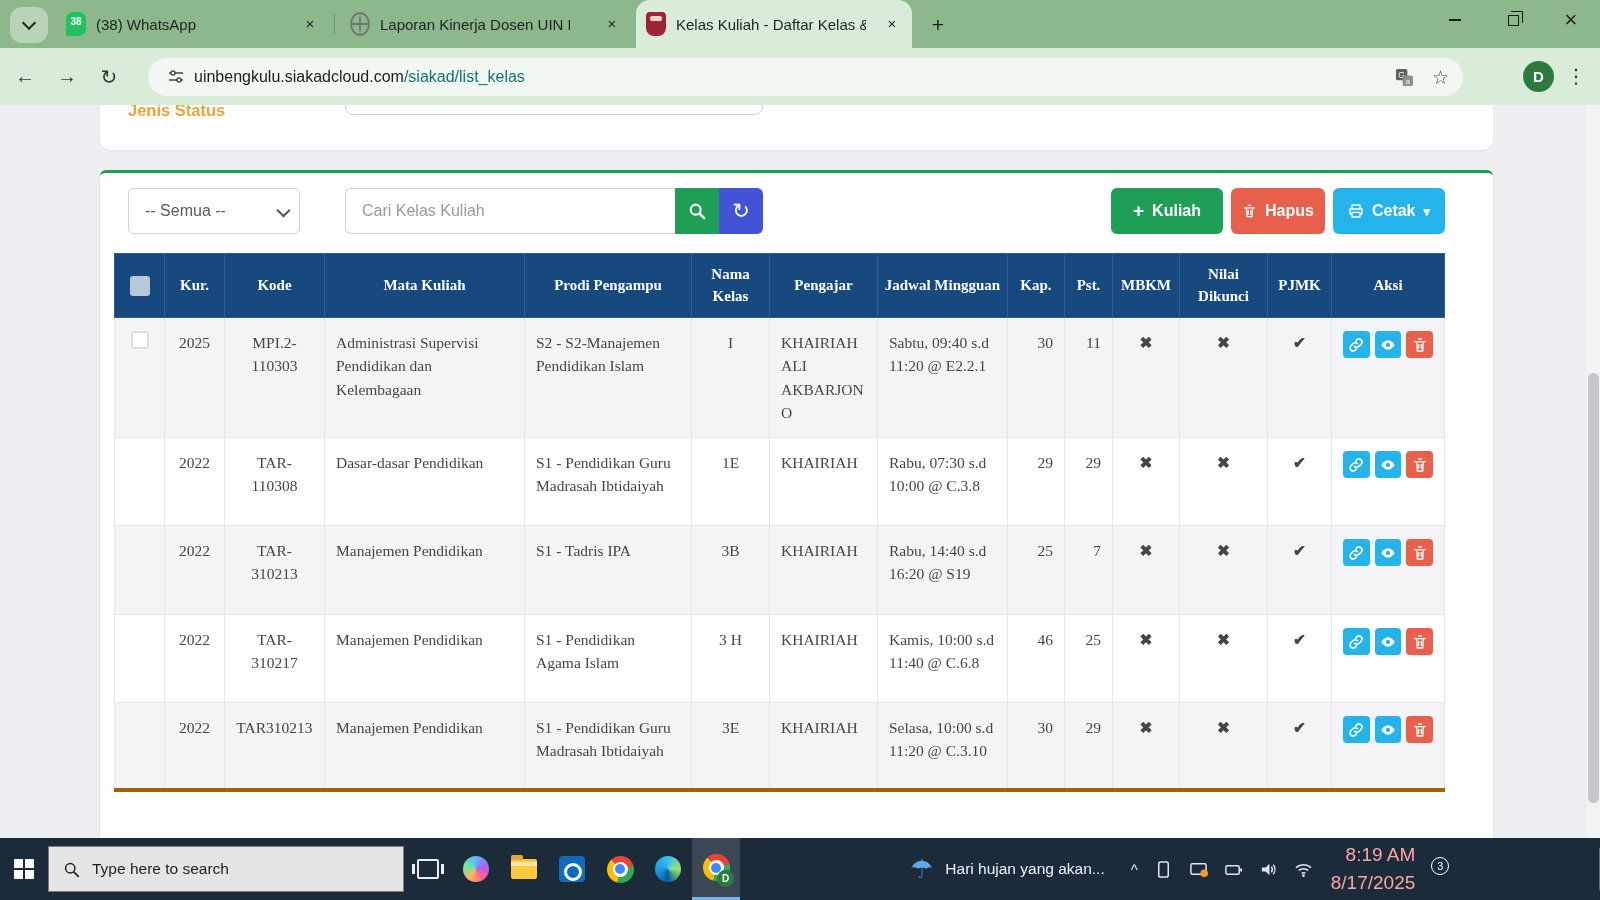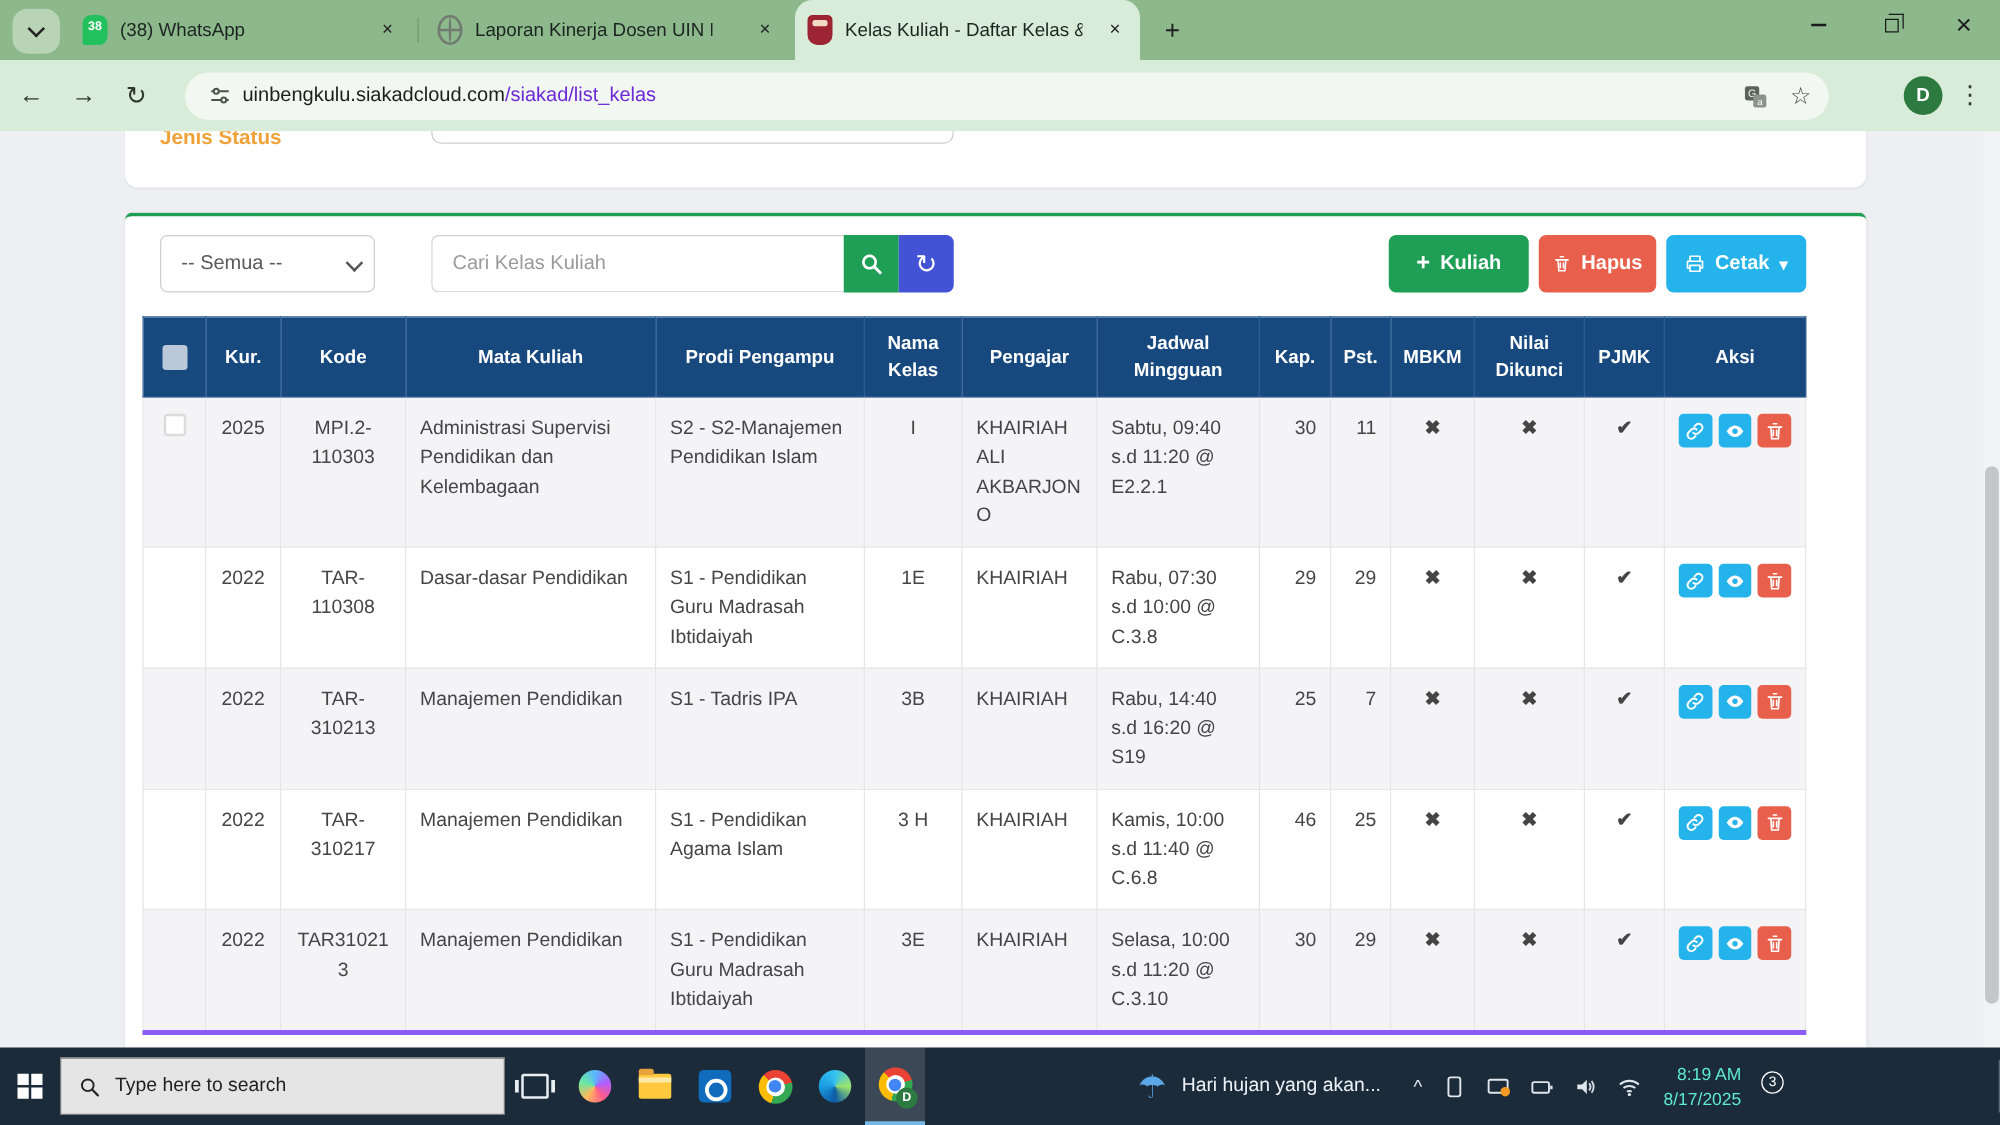--- a/index.html
+++ b/index.html
@@ -29,21 +29,21 @@
   .fav-globe::before { content:""; position:absolute; left:50%; top:0; bottom:0; width:2px; margin-left:-1px; background:#707a70; border-radius:50%; }
   .fav-globe::after { content:""; position:absolute; left:0; right:0; top:50%; height:2px; margin-top:-1px; background:#707a70; }
   .fav-univ { background:#9c2433; border-radius:4px 4px 8px 8px; position:relative; }
   .fav-univ::after { content:""; position:absolute; left:4px; top:4px; right:4px; height:5px; background:#f3d9c2; border-radius:2px; }
 
   .toolbar { position:absolute; left:0; top:48px; width:1600px; height:57px; background:#d9ecd9; display:flex; align-items:center; }
   .navbtn { width:34px; height:34px; margin-left:8px; font-size:20px; color:#2e372e; display:flex; align-items:center; justify-content:center; border-radius:50%; cursor:pointer; }
   .urlpill { position:absolute; left:148px; top:10px; width:1315px; height:38px; background:#f2f8f1; border-radius:19px; display:flex; align-items:center; padding:0 14px; }
   .urlpill .tune { margin:0 10px 0 6px; }
   .url { font-size:16px; color:#1d1d1d; }
-  .url .path { color:#6d28d9; }
+  .url .path { color:#0f766e; }
   .pill-icons { margin-left:auto; display:flex; align-items:center; gap:18px; }
   .star { font-size:19px; color:#3a433a; cursor:pointer; }
   .avatar { position:absolute; right:46px; top:13px; width:31px; height:31px; border-radius:50%; background:#2c7a3f; color:#fff; font-size:15px; font-weight:bold; text-align:center; line-height:31px; cursor:pointer; }
   .menu3 { position:absolute; right:14px; top:13px; font-size:20px; color:#2e372e; line-height:31px; cursor:pointer; }
 
   
   .content { position:absolute; left:0; top:105px; width:1600px; height:733px; background:#edeff2; overflow:hidden; }
   .vscroll-track { position:absolute; right:0; top:0; width:13px; height:733px; background:#f2f3f5; }
   .vscroll-thumb { position:absolute; right:1px; top:268px; width:11px; height:430px; background:#c4c6c9; border-radius:6px; }
 
@@ -61,26 +61,26 @@
   .searchgrp input::placeholder { color:#9a9a9a; }
   .btn-sq { width:44px; height:46px; display:flex; align-items:center; justify-content:center; cursor:pointer; border:none; }
   .btn-search { background:#1f9e55; }
   .btn-refresh { background:#4253d6; border-radius:0 6px 6px 0; color:#fff; font-size:21px; }
   .rightbtns { position:absolute; right:34px; top:0; display:flex; gap:8px; }
   .btn { height:46px; border:none; border-radius:6px; color:#fff; font-size:16px; font-weight:bold; display:flex; align-items:center; justify-content:center; gap:8px; cursor:pointer; font-family:"Liberation Sans", sans-serif; }
   .btn-add { width:112px; background:#1f9e55; }
   .btn-del { width:94px; background:#e8604c; }
   .btn-print { width:112px; background:#24b3ea; }
 
-  table.grid { margin-top:19px; border-collapse:collapse; table-layout:fixed; width:1330px; }
+  table.grid { margin-top:19px; border-collapse:collapse; table-layout:fixed; width:1330px;font-family:Liberation Serif, serif; }
   .grid th { background:#17497e; color:#fff; font-size:15px; font-weight:bold; text-align:center; vertical-align:middle; border:1px solid #2d5e92; padding:6px 4px; height:64px; line-height:1.45; }
   .grid td { border:1px solid #e6e6e8; font-size:15.5px; color:#454545; vertical-align:top; padding:13px 11px; line-height:1.5; word-wrap:break-word; }
   .grid tr.odd td { background:#f4f4f6; }
   .grid tr.even td { background:#ffffff; }
-  .grid tbody { border-bottom:4px solid #8b5cf6; }
+  .grid tbody { border-bottom:4px solid #a16207; }
   td.ct { text-align:center; } td.rt { text-align:right; }
   .hdcheck { width:20px; height:20px; background:#b9c9d9; border-radius:3px; margin:0 auto; cursor:pointer; }
   .rowcheck { width:18px; height:18px; background:#fff; border:2px solid #dcdcdc; border-radius:3px; display:inline-block; cursor:pointer; }
   .mark-x { color:#e8604c; font-weight:bold; font-size:15px; text-align:center; }
   .mark-v { color:#1f9e48; font-weight:bold; font-size:16px; text-align:center; }
   .acts { display:flex; gap:5px; justify-content:center; }
   .act { width:27px; height:27px; border:none; border-radius:4px; display:flex; align-items:center; justify-content:center; cursor:pointer; padding:0; }
   .act svg { width:16px; height:16px; }
   .act.blue { background:#24b3ea; } .act.red { background:#e8604c; }
 
@@ -104,21 +104,21 @@
   .chromelogo::before { content:""; position:absolute; inset:6px; background:#fff; border-radius:50%; }
   .chromelogo::after { content:""; position:absolute; inset:8.5px; background:#4285f4; border-radius:50%; }
   .edgelogo { width:26px; height:26px; border-radius:50%; background:conic-gradient(from 180deg, #0c59a4, #1b9de2, #35c1f1, #9be56e, #0c59a4); }
   .tb-active { background:rgba(255,255,255,0.14); border-bottom:3px solid #76b9e8; }
   .dbadge { position:absolute; right:6px; bottom:10px; width:17px; height:17px; background:#2c7a3f; border-radius:50%; color:#fff; font-size:10px; font-weight:bold; text-align:center; line-height:17px; }
   .tb-weather { display:flex; align-items:center; gap:12px; color:#eef3f8; font-size:15.5px; margin-left:170px; cursor:pointer; }
   .umbrella { font-size:26px; color:#5ba7e8; }
   .tray { display:flex; align-items:center; gap:16px; margin-left:26px; color:#dfe6ec; }
   .tray svg { width:19px; height:19px; }
   .tray .up { font-size:15px; color:#dfe6ec; cursor:pointer; }
-  .clock { text-align:right; color:#5eead4; font-size:14px; line-height:1.45; margin-left:18px; cursor:default; }
+  .clock { text-align:right; color:#fca5a5; font-size:19px; line-height:1.45; margin-left:18px; cursor:default; }
   .tb-notif { position:relative; margin:0 10px 0 26px; cursor:pointer; }
   .notif-ic { width:24px; height:20px; background:#fff; border-radius:3px 3px 3px 0; position:relative; }
   .notif-ic::after { content:""; position:absolute; left:4px; top:5px; right:4px; height:2px; background:#9aa4ae; box-shadow:0 5px 0 #9aa4ae; }
   .nbadge { position:absolute; right:-8px; bottom:-6px; width:18px; height:18px; background:#1c2b3a; border:1.5px solid #fff; border-radius:50%; color:#fff; font-size:11px; text-align:center; line-height:16px; }
   .tb-edge-line { position:absolute; right:0; top:10px; width:1px; height:42px; background:#5a6b7a; }
 </style>
 </head>
 <body>
 
 <div class="tabstrip">

